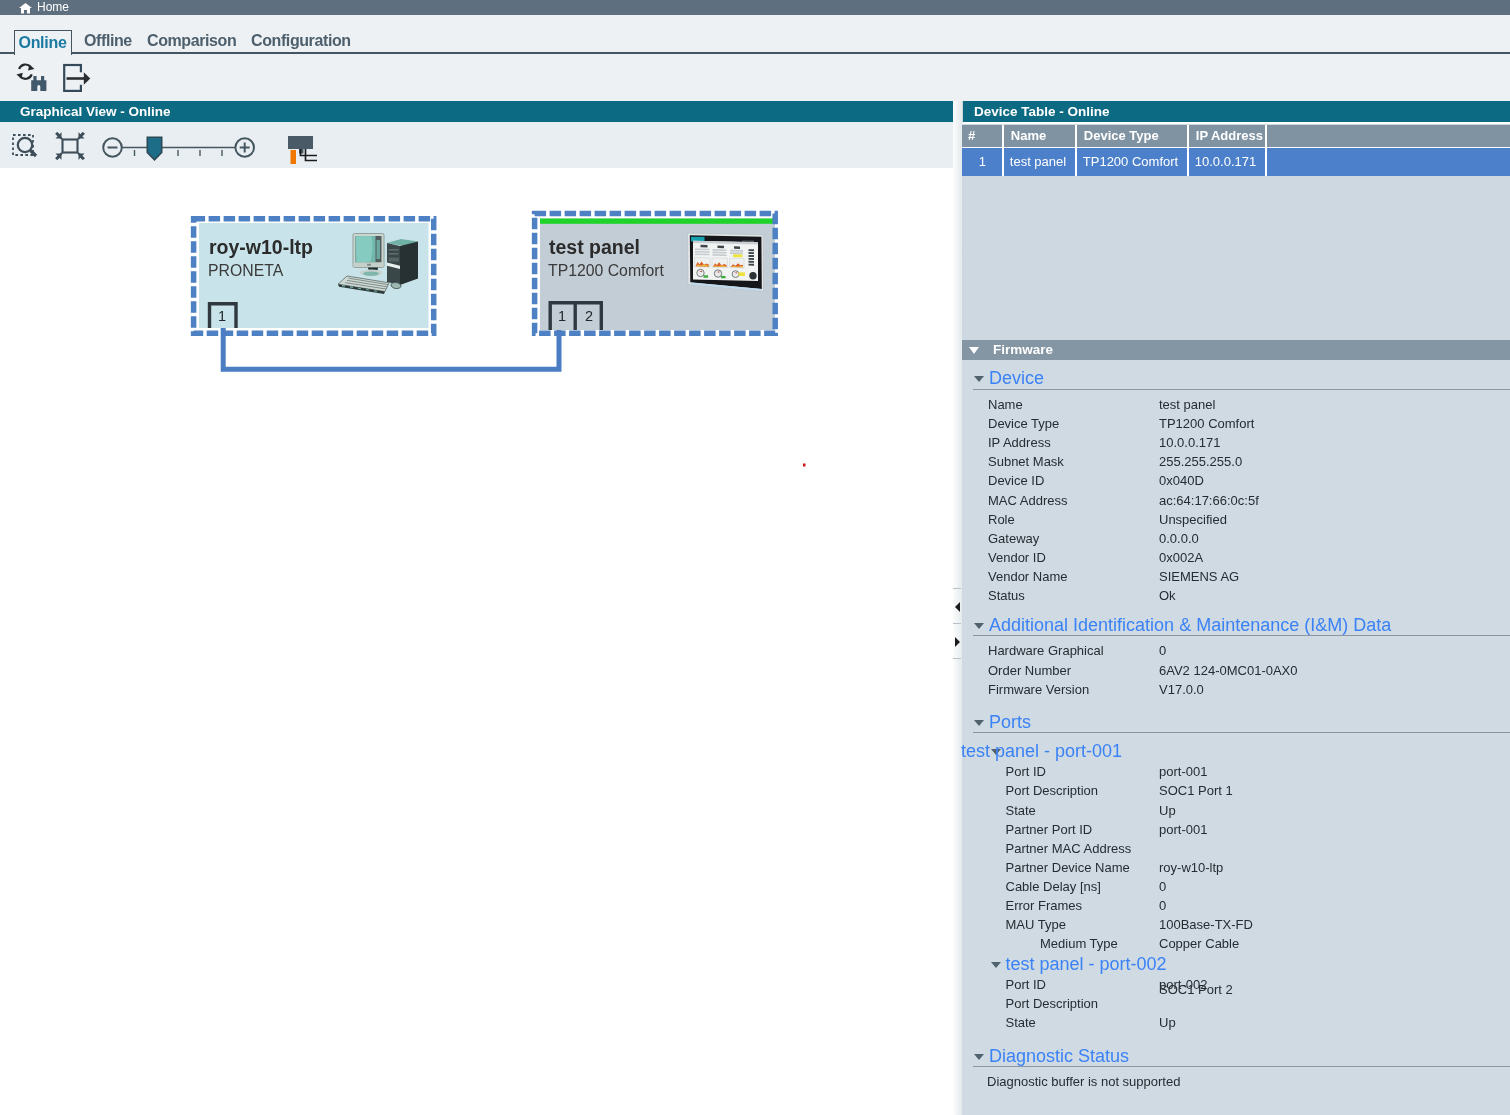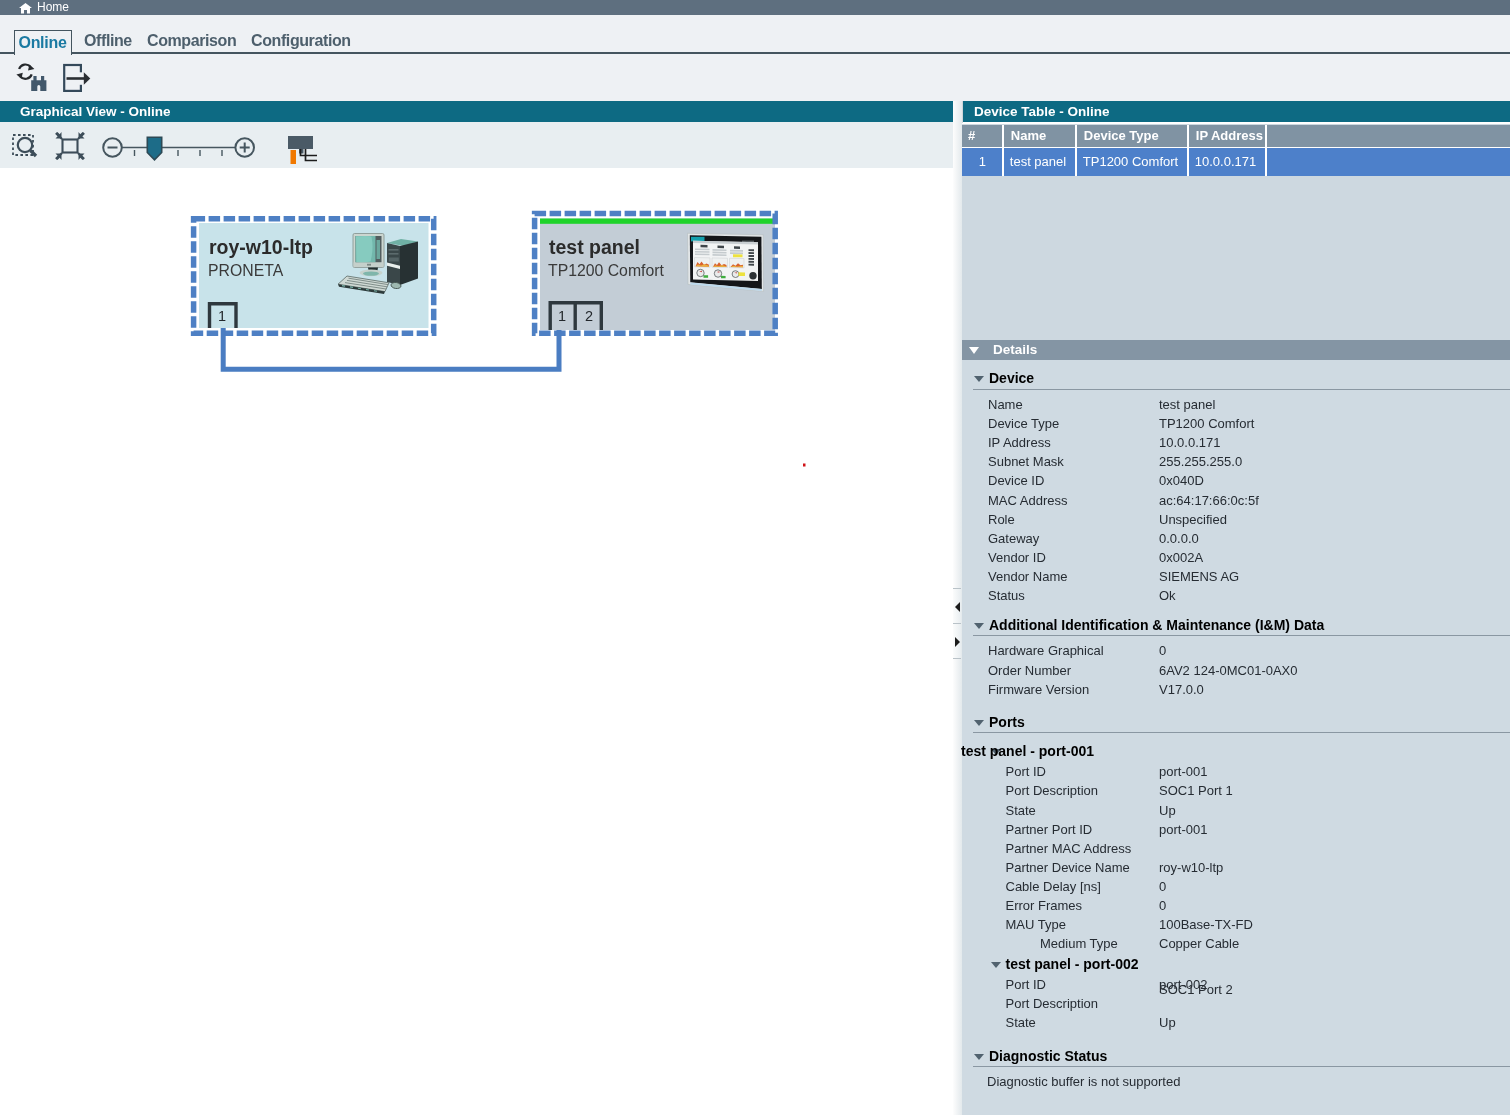--- a/index.html
+++ b/index.html
@@ -30,21 +30,21 @@
 
 #rtablebg{left:962px;top:122.8px;width:548px;height:217.2px;background:#cdd8e0;}
 #rdetbg{left:962px;top:360px;width:548px;height:755px;background:#cfdae2;}
 .th{top:124.5px;height:22px;background:#8093a3;color:#fff;font-weight:bold;
   font-size:13px;line-height:22px;}
 .td{top:148px;height:27.5px;background:#4d80ca;color:#fff;
   font-size:13px;line-height:27.5px;}
 #detbar{left:962px;top:340px;width:548px;height:20px;background:#8495a4;}
 #detbar .t{position:absolute;left:31px;top:0;height:20px;line-height:20px;
   color:#fff;font-size:13.5px;font-weight:bold;}
-.sect{height:19px;line-height:19px;font-size:14px;font-weight:bold;color:#000000;}
+.sect{height:19px;line-height:19px;font-size:18px;font-weight:normal;color:#3b82f6;}
 .row{height:18px;line-height:18px;font-size:13px;color:#262c33;}
 .ul{height:1px;background:#8a97a2;left:973px;width:537px;}
 .tri{width:0;height:0;border-left:5.5px solid transparent;
  border-right:5.5px solid transparent;border-top:7px solid #fff;}
 .trid{width:0;height:0;border-left:5px solid transparent;
  border-right:5px solid transparent;border-top:6px solid #51626f;}
 </style></head><body>
 
 <div class="abs" id="topbar">
     <svg style="position:absolute;left:19px;top:2.5px" width="13" height="11" viewBox="0 0 13 11">
@@ -259,21 +259,21 @@
 <div class="abs td" style="left:1188.8px;width:76.5px;padding-left:6px;">10.0.0.171</div>
 <div class="abs td" style="left:1266.8px;width:243.2px;padding-left:6px;"></div>
 <div class="abs" style="left:962px;top:122.8px;width:548px;height:1.7px;background:#fff"></div>
 <div class="abs" style="left:962px;top:146.5px;width:548px;height:1.5px;background:#fff"></div>
 <div class="abs" style="left:1002.3px;top:124.5px;width:1.5px;height:51px;background:#fff"></div>
 <div class="abs" style="left:1075.3px;top:124.5px;width:1.5px;height:51px;background:#fff"></div>
 <div class="abs" style="left:1187.3px;top:124.5px;width:1.5px;height:51px;background:#fff"></div>
 <div class="abs" style="left:1265.3px;top:124.5px;width:1.5px;height:51px;background:#fff"></div>
 <div class="abs" id="detbar">
     <div class="tri" style="position:absolute;left:7px;top:7px"></div>
-    <span class="t">Details</span>
+    <span class="t">Firmware</span>
   </div>
 <div class="abs" id="rdetbg"></div>
 <div class="abs trid" style="left:974px;top:376px"></div>
 <div class="abs sect" style="left:989px;top:369px">Device</div>
 <div class="abs ul" style="top:388.5px"></div>
 <div class="abs row" style="left:988px;top:396.0px">Name</div>
 <div class="abs row" style="left:1159px;top:396.0px">test panel</div>
 <div class="abs row" style="left:988px;top:415.1px">Device Type</div>
 <div class="abs row" style="left:1159px;top:415.1px">TP1200 Comfort</div>
 <div class="abs row" style="left:988px;top:434.2px">IP Address</div>

